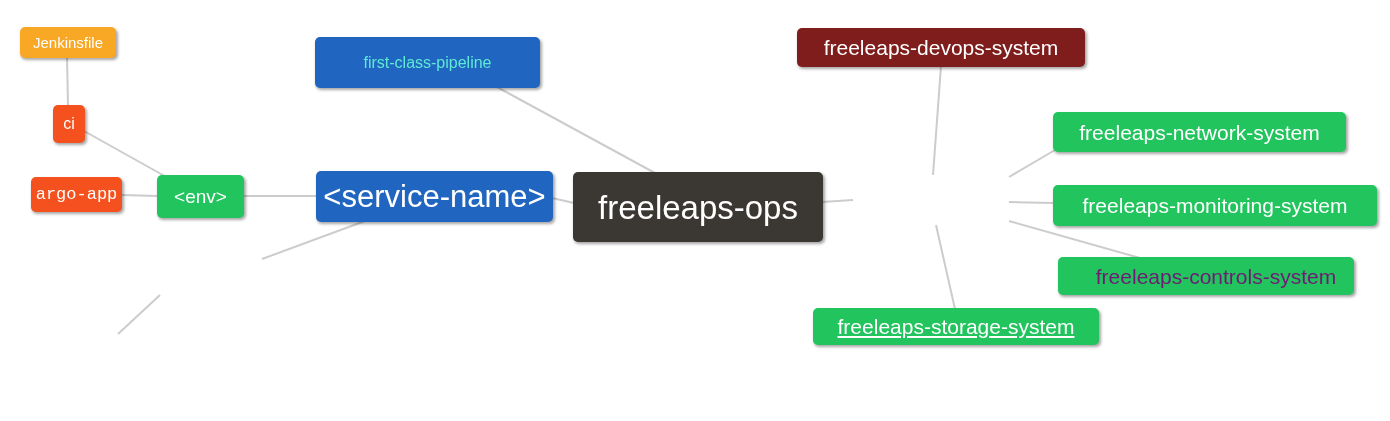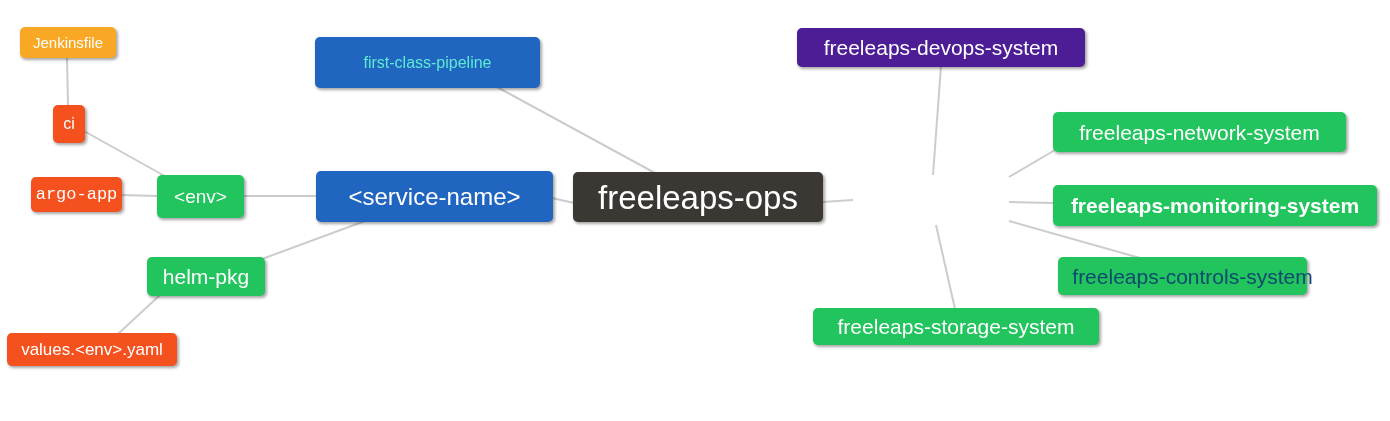--- a/index.html
+++ b/index.html
@@ -66,23 +66,21 @@
       <line x1="1009" y1="202" x2="1054" y2="203" stroke="#CCCCCC" stroke-width="2"></line>
       <line x1="1009" y1="221" x2="1140" y2="258" stroke="#CCCCCC" stroke-width="2"></line>
       <line x1="936" y1="225" x2="955" y2="309" stroke="#CCCCCC" stroke-width="2"></line>
     </svg>
   <div class="node-layer" id="node-layer">
       <div class="node" style="left: 20px; top: 27px; width: 96px; height: 31px; font-size: 15px; background: rgb(249, 168, 37); color: rgb(255, 255, 255);">Jenkinsfile</div>
       <div class="node" style="left: 53px; top: 105px; width: 32px; height: 38px; font-size: 16px; background: rgb(244, 81, 30); color: rgb(255, 255, 255);">ci</div>
       <div class="node" style="left: 31px; top: 177px; width: 91px; height: 35px; font-size: 17px; background: rgb(244, 81, 30); color: rgb(255, 255, 255); font-family: Liberation Mono, monospace;">argo-app</div>
       <div class="node" style="left: 157px; top: 175px; width: 87px; height: 43px; font-size: 19px; background: rgb(34, 196, 94); color: rgb(255, 255, 255);">&lt;env&gt;</div>
       <div class="node" style="left: 315px; top: 37px; width: 225px; height: 51px; font-size: 16px; background: rgb(32, 101, 191); color: #5eead4;">first-class-pipeline</div>
-      <div class="node" style="left: 316px; top: 171px; width: 237px; height: 51px; font-size: 24px; background: rgb(32, 101, 191); color: rgb(255, 255, 255);">&lt;service-name&gt;</div>
-      <div class="node" style="left: 147px; top: 257px; width: 118px; height: 39px; font-size: 21px; background: rgb(34, 196, 94); color: rgb(255, 255, 255);">helm-pkg</div>
-      <div class="node" style="left: 7px; top: 333px; width: 170px; height: 33px; font-size: 17px; background: rgb(244, 81, 30); color: rgb(255, 255, 255);">values.&lt;env&gt;.yaml</div>
-      <div class="node" style="left: 573px; top: 172px; width: 250px; height: 50px; font-size: 33px; background: rgb(59, 55, 51); color: rgb(255, 255, 255);">freeleaps-ops</div>
-      <div class="node" style="left: 797px; top: 28px; width: 288px; height: 39px; font-size: 21px; background: #4c1d95; color: rgb(255, 255, 255);">freeleaps-devops-system</div>
+      <div class="node" style="left: 316px; top: 171px; width: 237px; height: 51px; font-size: 31px; background: rgb(32, 101, 191); color: rgb(255, 255, 255);">&lt;service-name&gt;</div>
+      <div class="node" style="left: 573px; top: 172px; width: 250px; height: 70px; font-size: 33px; background: rgb(59, 55, 51); color: rgb(255, 255, 255);">freeleaps-ops</div>
+      <div class="node" style="left: 797px; top: 28px; width: 288px; height: 39px; font-size: 21px; background: #7f1d1d; color: rgb(255, 255, 255);">freeleaps-devops-system</div>
       <div class="node" style="left: 1053px; top: 112px; width: 293px; height: 40px; font-size: 21px; background: rgb(34, 196, 94); color: rgb(255, 255, 255);">freeleaps-network-system</div>
-      <div class="node" style="left: 1053px; top: 185px; width: 324px; height: 41px; font-size: 21px; background: rgb(34, 196, 94); color: rgb(255, 255, 255); font-weight: bold;">freeleaps-monitoring-system</div>
-      <div class="node" style="left: 1058px; top: 257px; width: 249px; height: 38px; font-size: 21px; background: rgb(34, 196, 94); color: #0c4a6e; padding-left: 20px;">freeleaps-controls-system</div>
-      <div class="node" style="left: 813px; top: 308px; width: 286px; height: 37px; font-size: 21px; background: rgb(34, 196, 94); color: rgb(255, 255, 255);">freeleaps-storage-system</div>
+      <div class="node" style="left: 1053px; top: 185px; width: 324px; height: 41px; font-size: 21px; background: rgb(34, 196, 94); color: rgb(255, 255, 255);">freeleaps-monitoring-system</div>
+      <div class="node" style="left: 1058px; top: 257px; width: 296px; height: 38px; font-size: 21px; background: rgb(34, 196, 94); color: #701a75; padding-left: 20px;">freeleaps-controls-system</div>
+      <div class="node" style="left: 813px; top: 308px; width: 286px; height: 37px; font-size: 21px; background: rgb(34, 196, 94); color: rgb(255, 255, 255); text-decoration: underline;">freeleaps-storage-system</div>
     </div>
 </div>
 
 </body></html>

